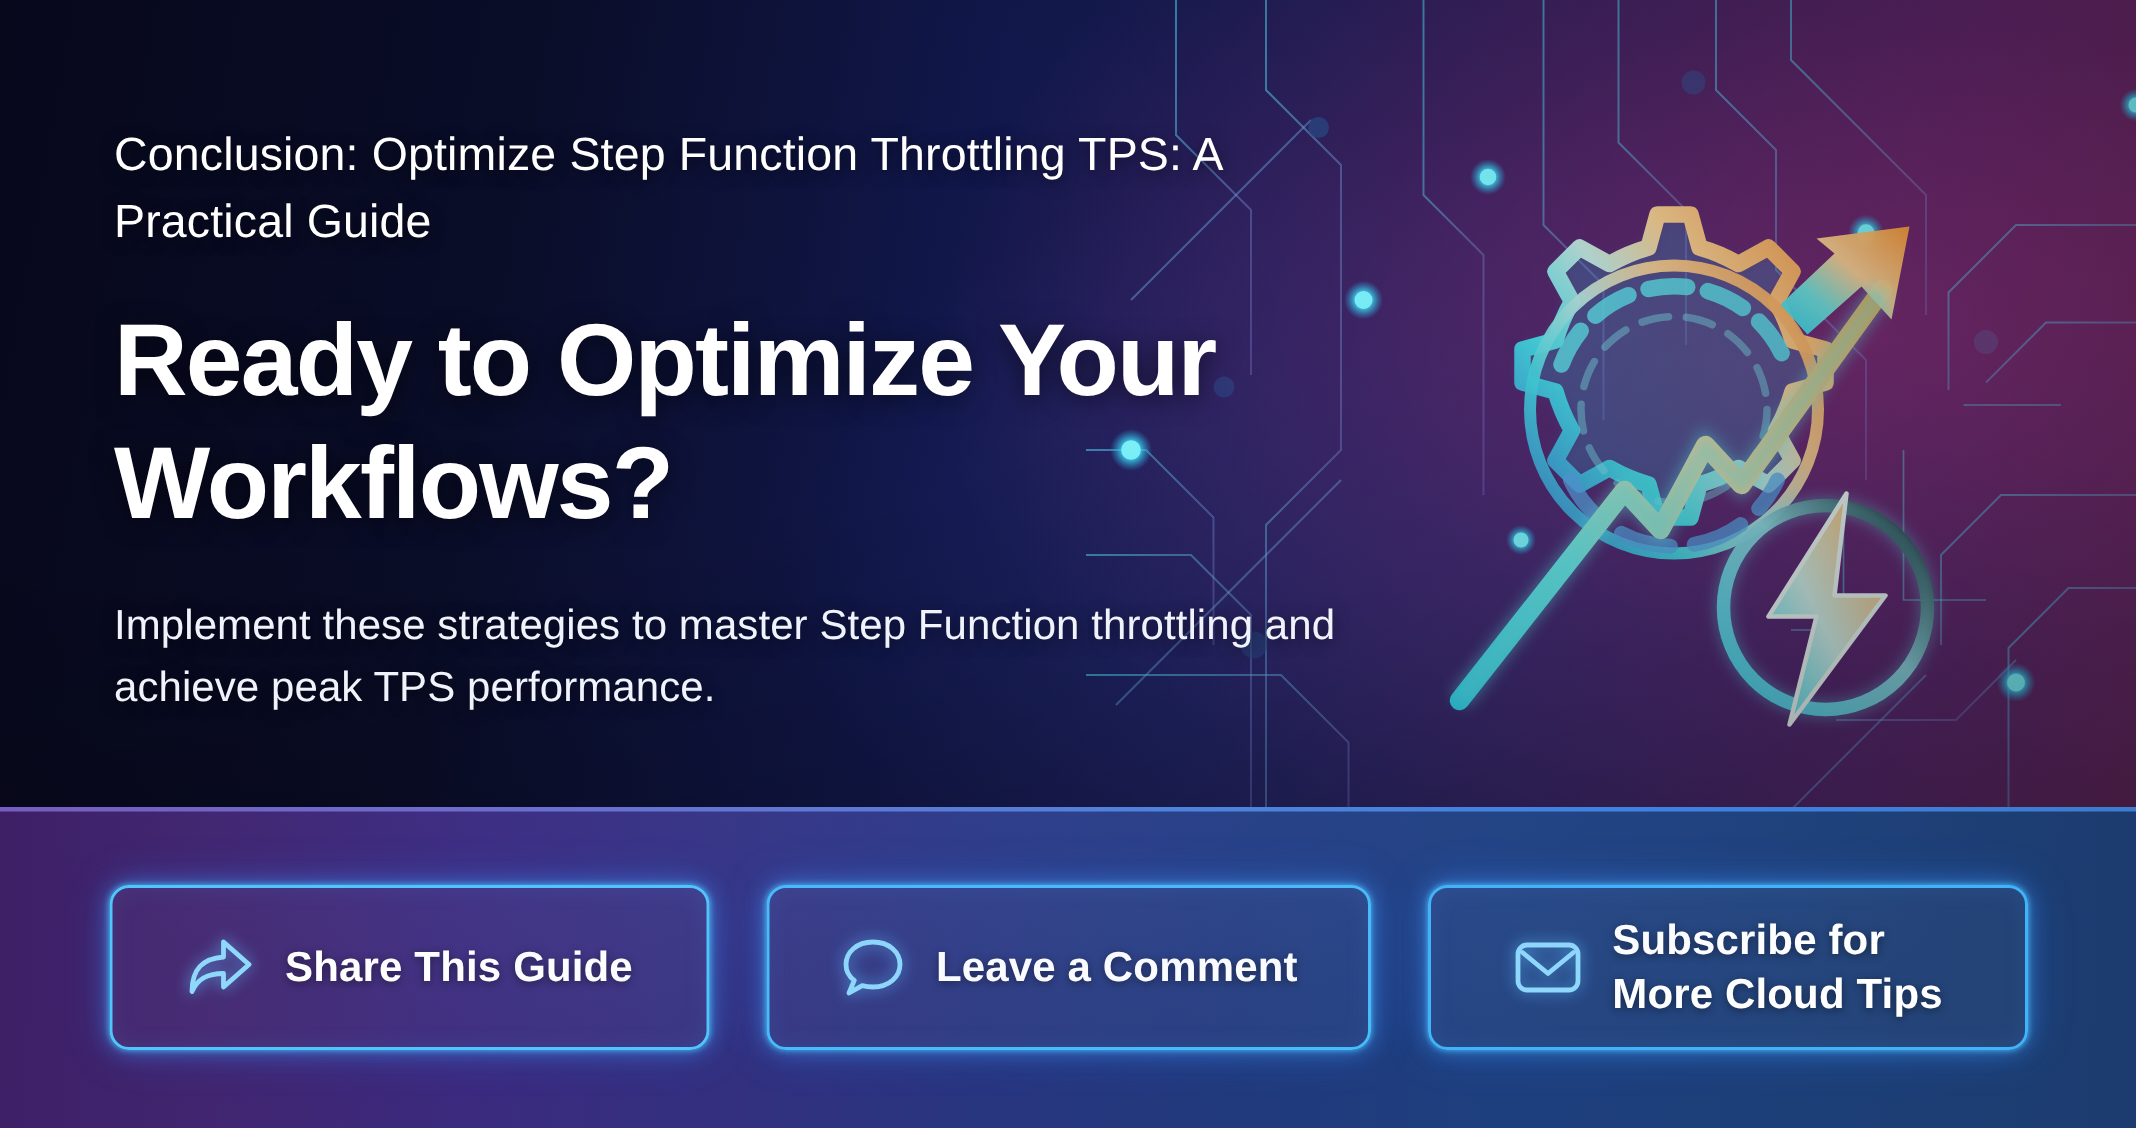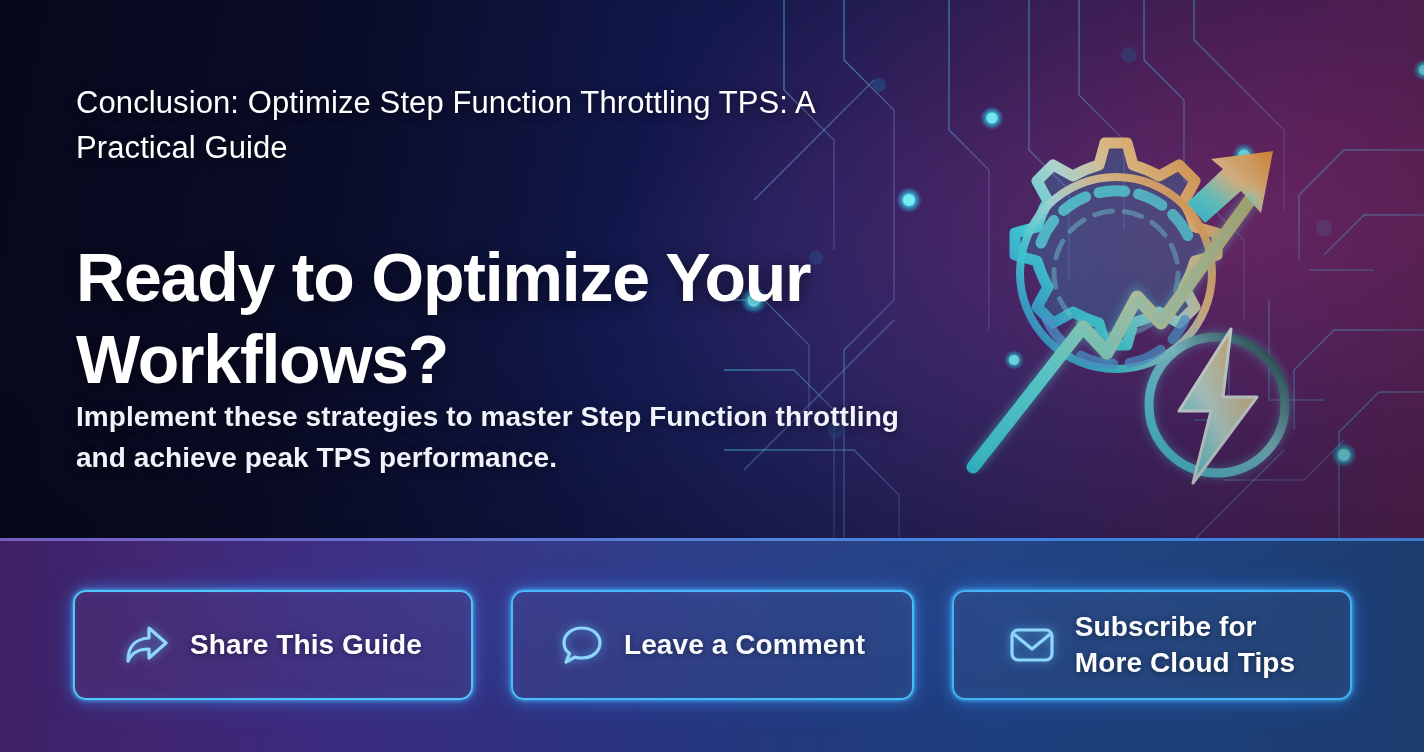--- a/index.html
+++ b/index.html
@@ -40,25 +40,24 @@
     position:absolute; top:80px; left:0; width:840px;
     font-size:31px; line-height:45px; font-weight:400;
     color:#ffffff; letter-spacing:0.1px;
     text-shadow:0 2px 10px rgba(0,0,0,0.55);
   }
   .headline{
     position:absolute; top:199px; left:0; width:780px;
     font-size:68px; line-height:82px; font-weight:700;
     color:#ffffff; letter-spacing:-1.2px;
     text-shadow:0 3px 16px rgba(0,0,0,0.55);
-    margin-top:37px;
   }
   .subtitle{
     position:absolute; top:396px; left:0; width:870px;
-    font-size:28px; line-height:41px; font-weight:700;
+    font-size:28px; line-height:41px; font-weight:400;
     color:#f0f3fb; letter-spacing:0.05px;
     text-shadow:0 2px 10px rgba(0,0,0,0.5);
   }
 
   
   .actionbar{
     position:absolute; left:0; top:538px; width:1424px; height:214px;
     background:linear-gradient(92deg,
         #3d2066 0%, #412570 10%, #3b2a7e 22%,
         #33307f 34%, #28357f 46%, #213a7d 58%,

